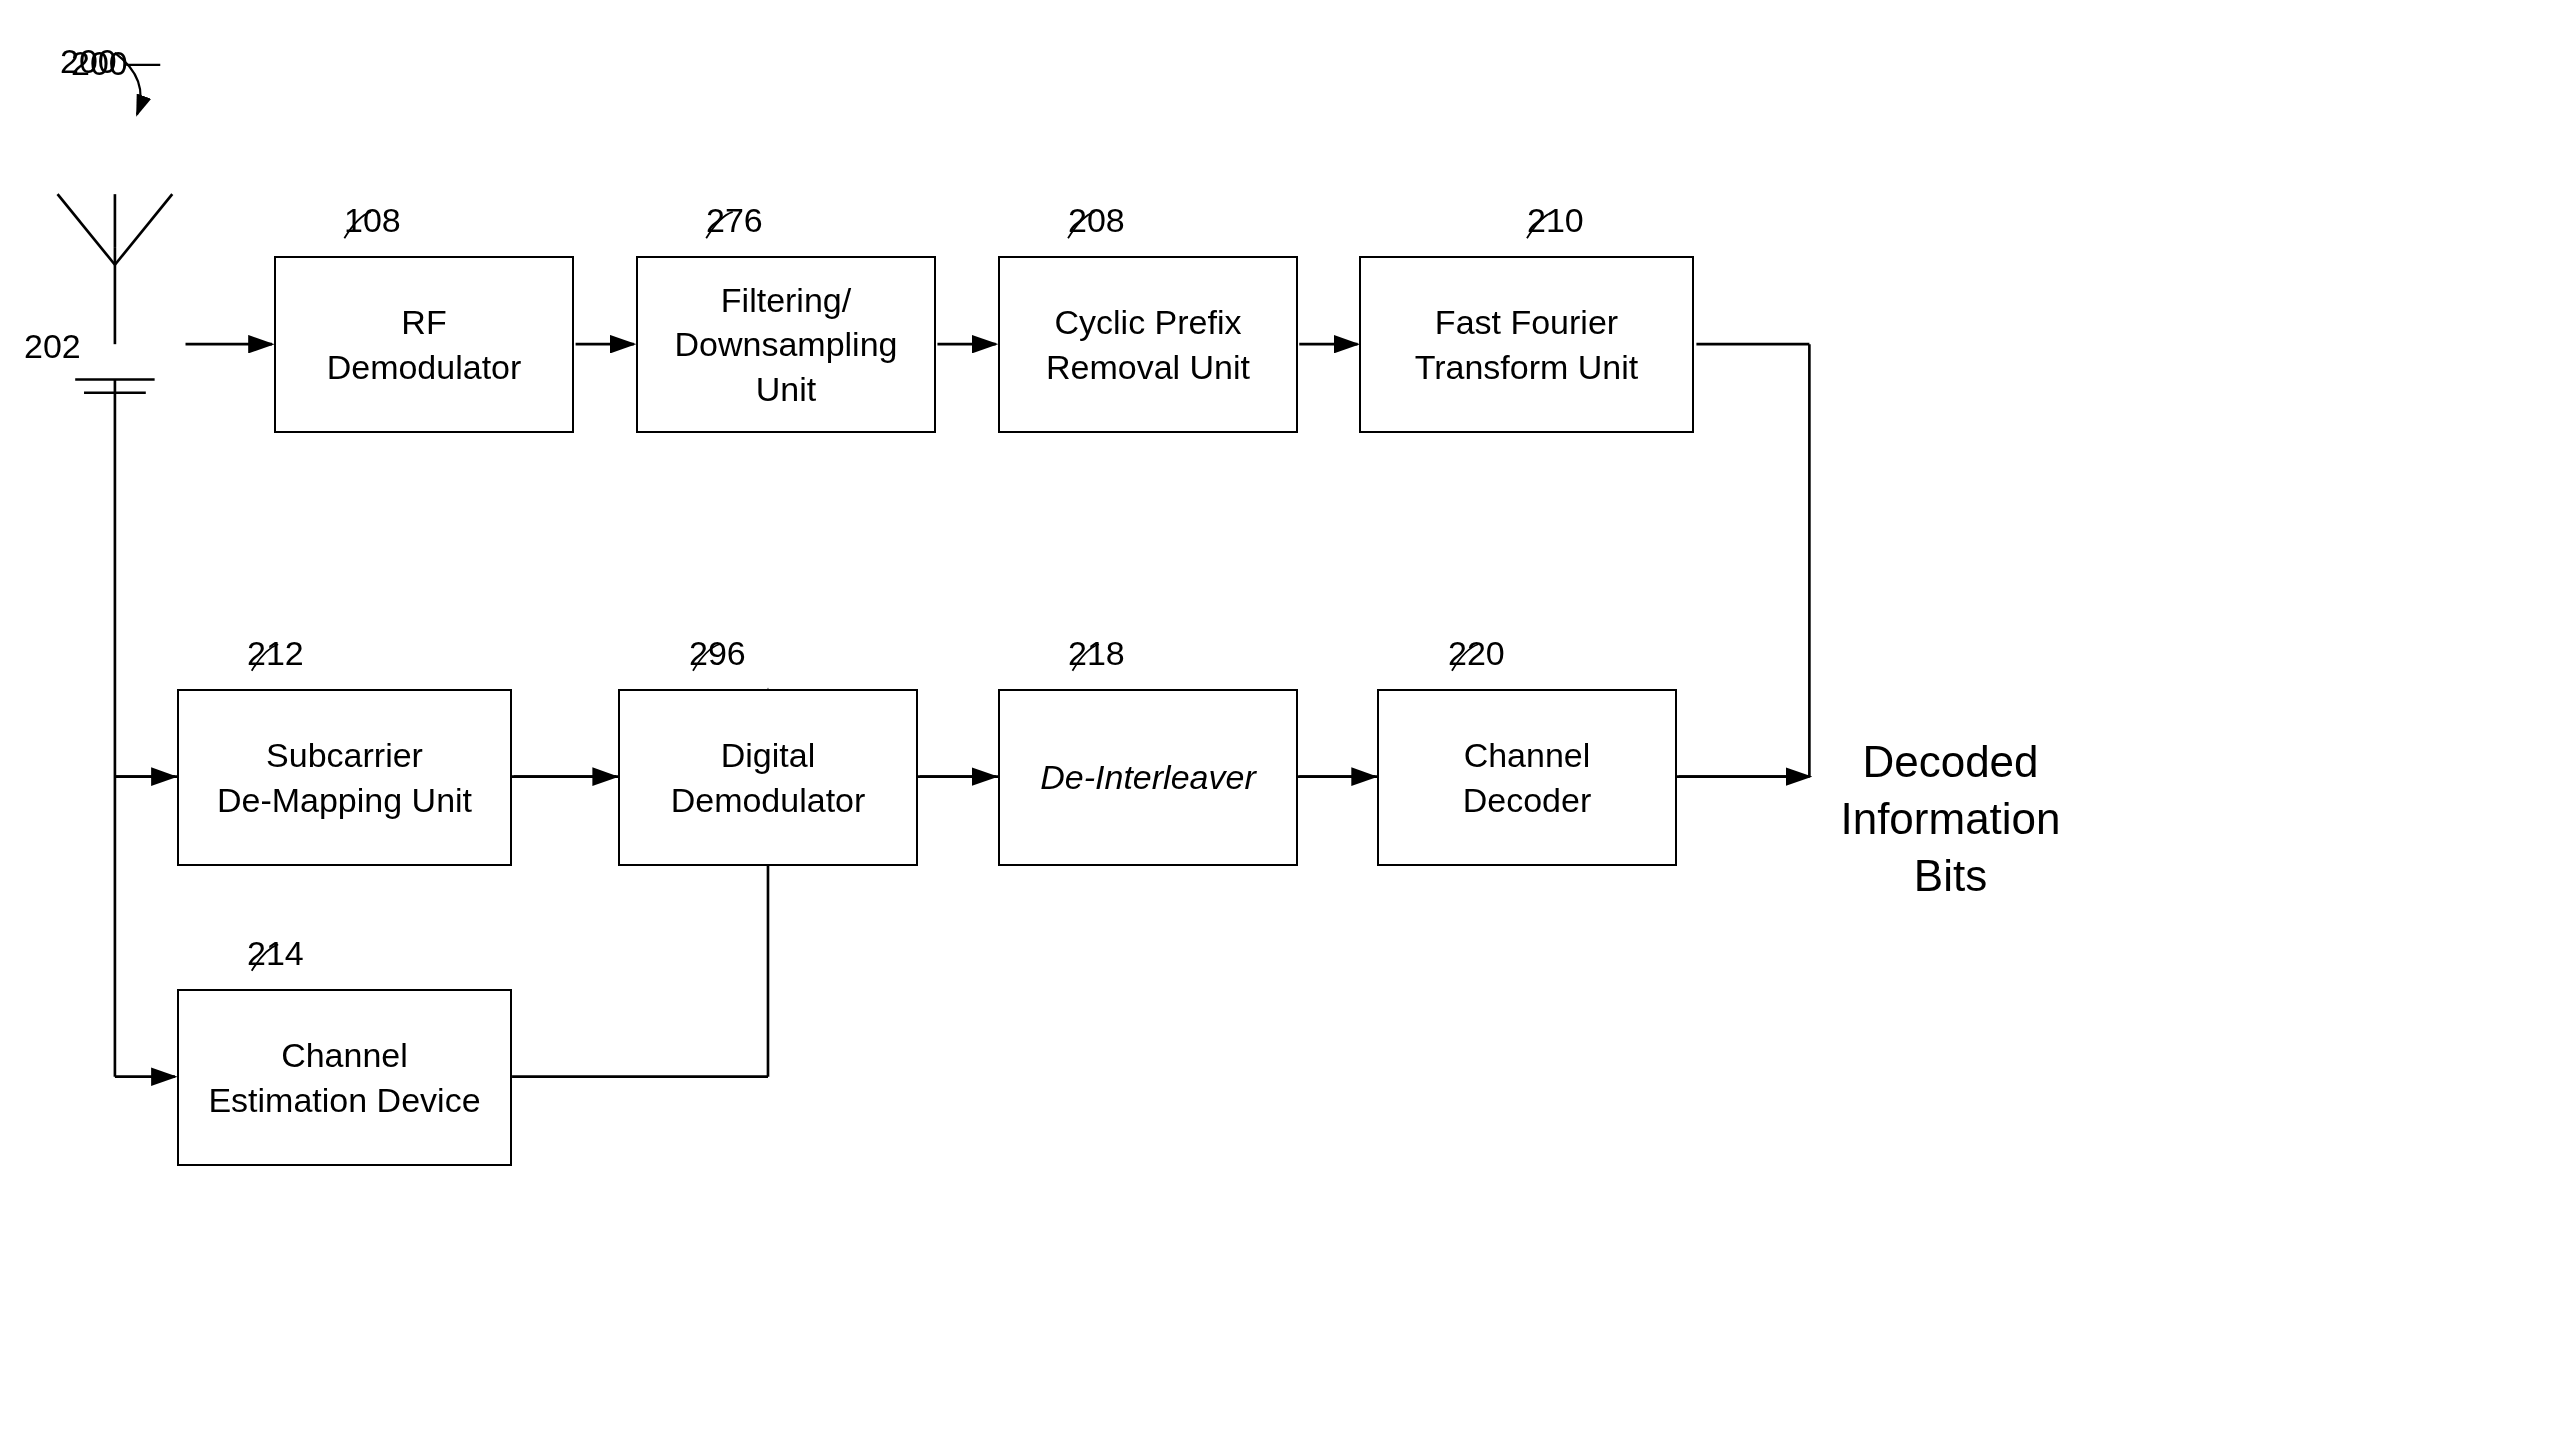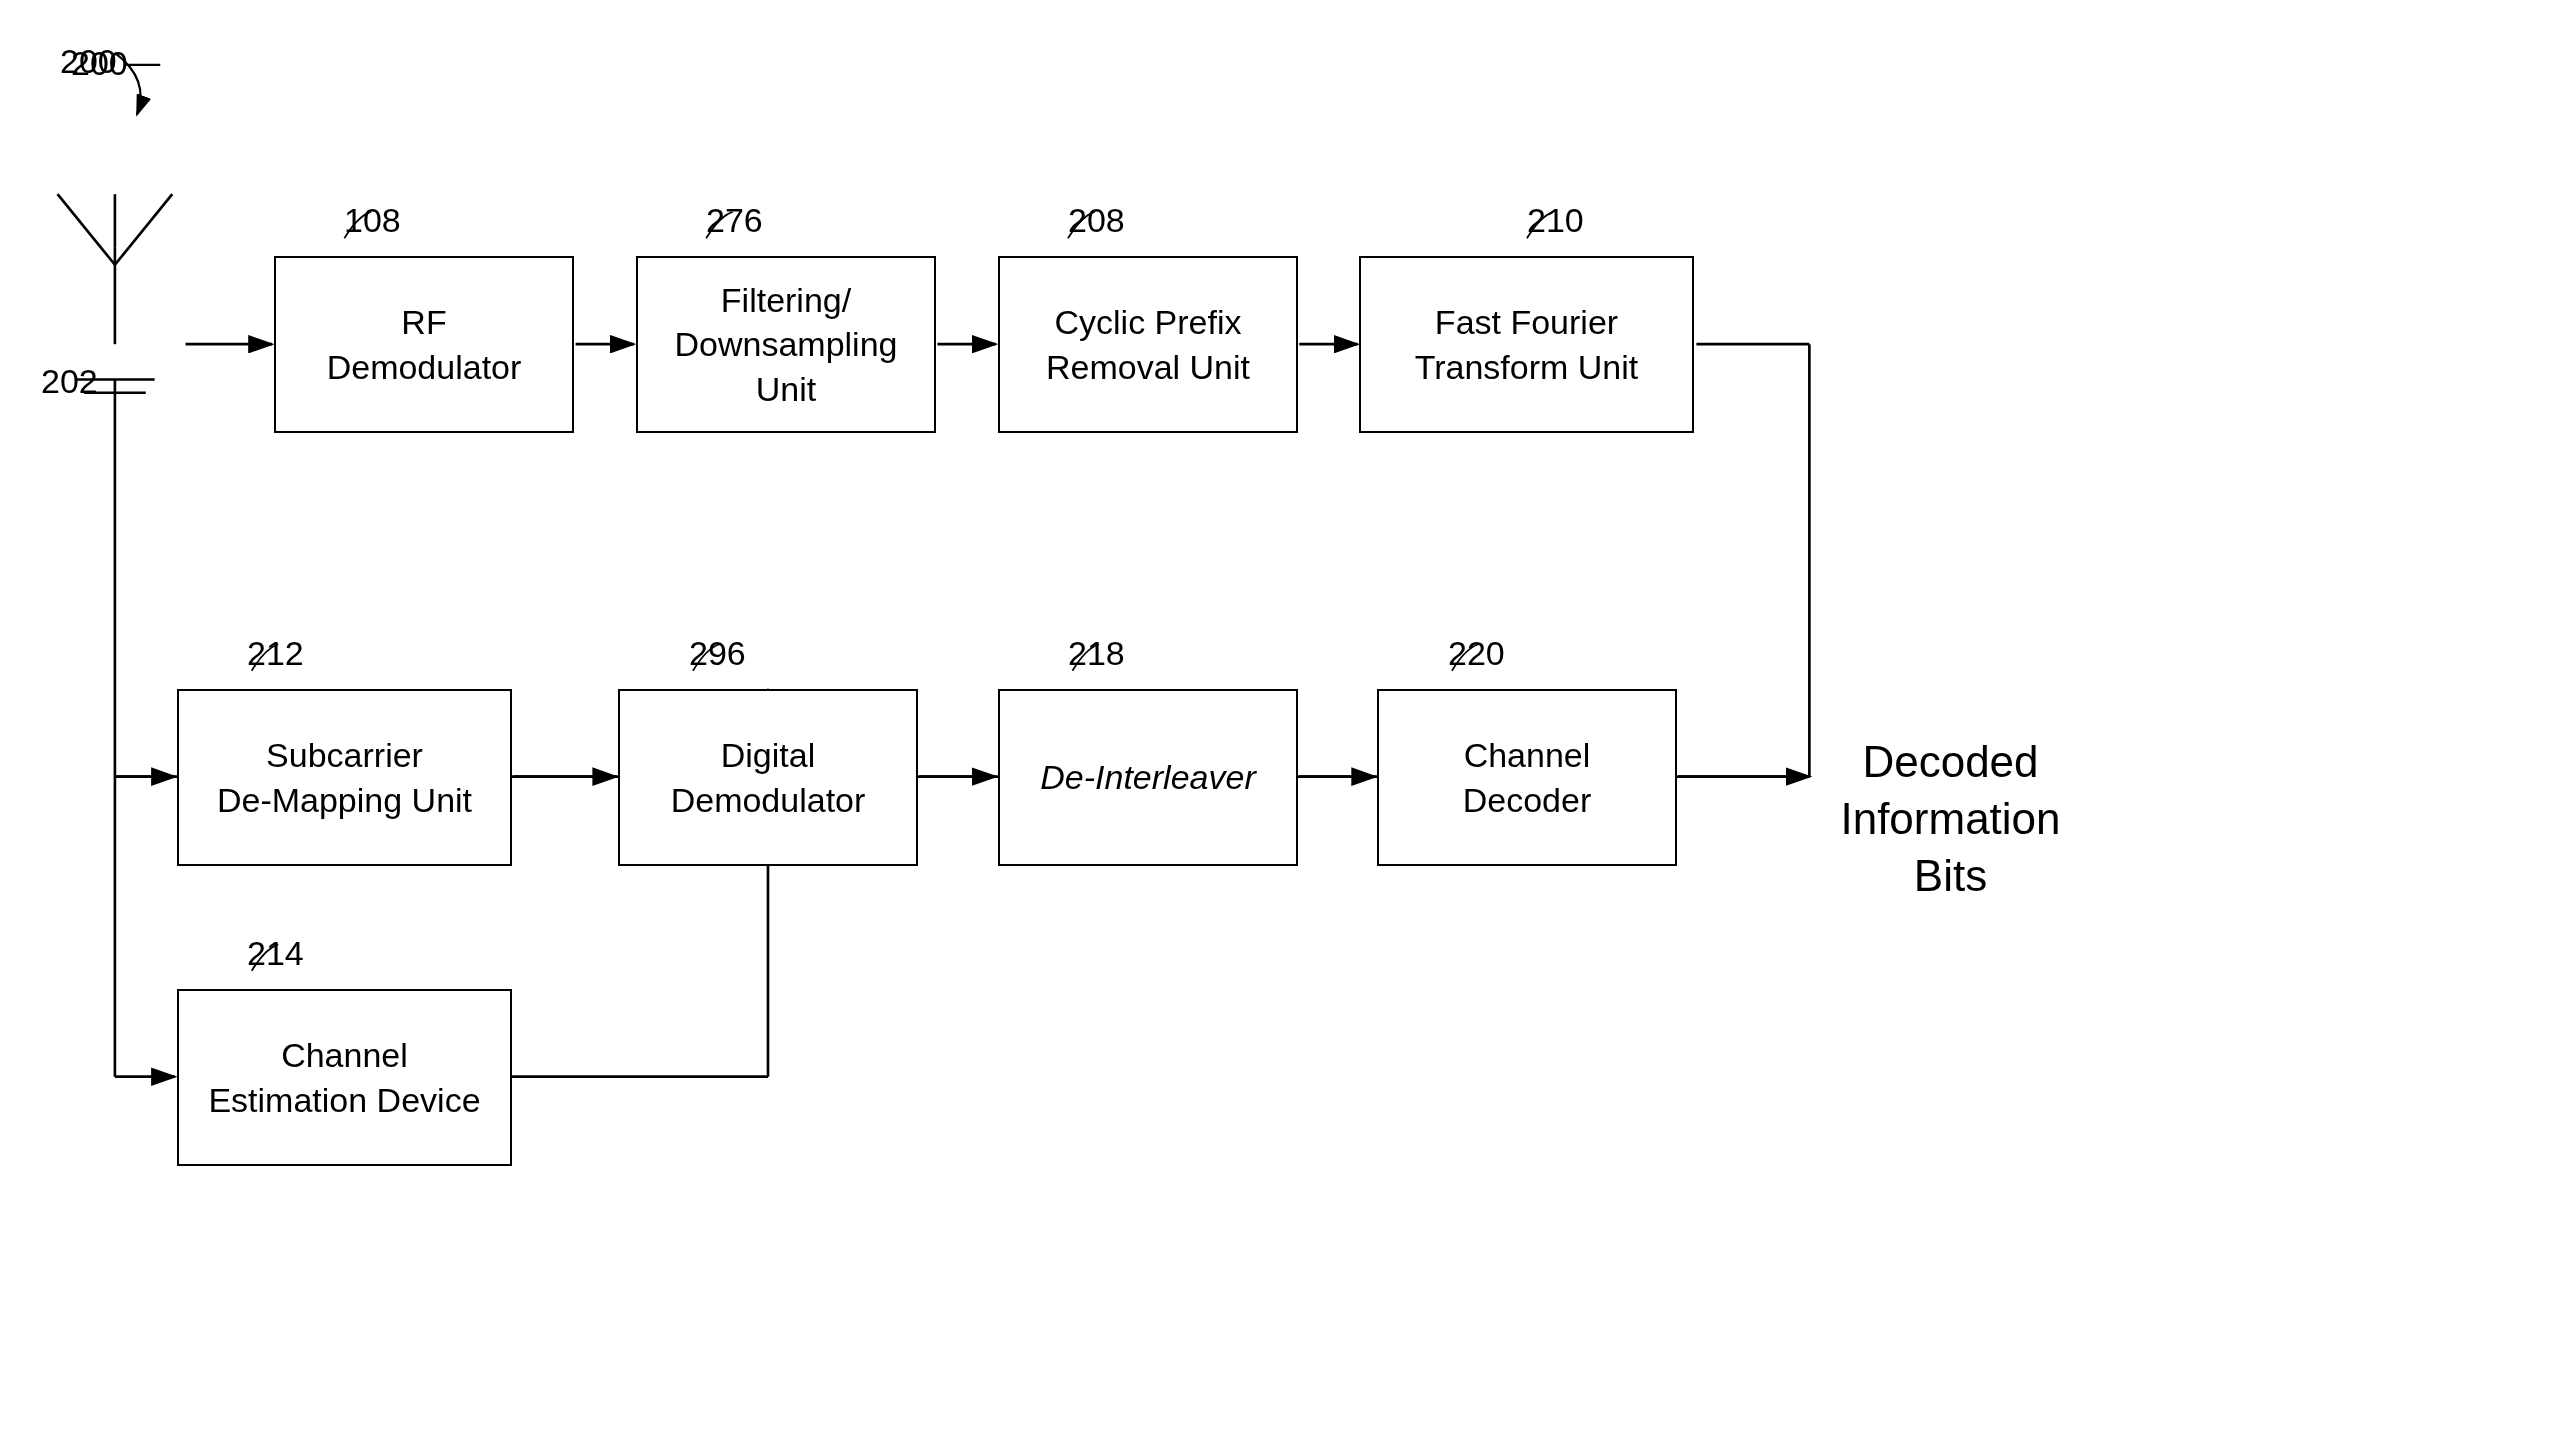--- a/index.html
+++ b/index.html
@@ -120,21 +120,21 @@
 
     <path d="M 785,760 Q 800,735 815,730" stroke="#000" stroke-width="2" fill="none"></path>
 
     <path d="M 1215,760 Q 1230,735 1245,730" stroke="#000" stroke-width="2" fill="none"></path>
 
     <path d="M 1645,760 Q 1660,735 1675,730" stroke="#000" stroke-width="2" fill="none"></path>
   </svg>
 
   <div class="ref-num" style="left:60px; top:42px;">200 —</div>
 
-  <div class="ref-num" style="left:41px; top:327px;margin-top:35px;">202</div>
+  <div class="ref-num" style="left:24px; top:327px;">202</div>
 
   <div class="block" style="left:274px; top:256px; width:300px; height:177px;">RF<br>Demodulator</div>
   <div class="ref-num" style="left:344px; top:201px;">108</div>
 
   <div class="block" style="left:636px; top:256px; width:300px; height:177px;">Filtering/<br>Downsampling<br>Unit</div>
   <div class="ref-num" style="left:706px; top:201px;">276</div>
 
   <div class="block" style="left:998px; top:256px; width:300px; height:177px;">Cyclic Prefix<br>Removal Unit</div>
   <div class="ref-num" style="left:1068px; top:201px;">208</div>
 

